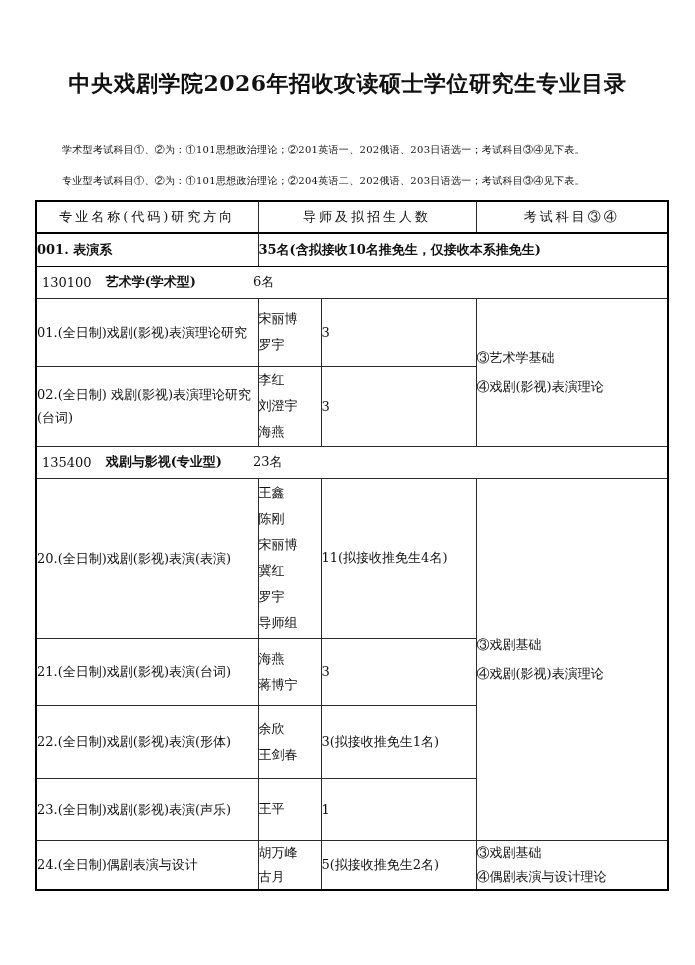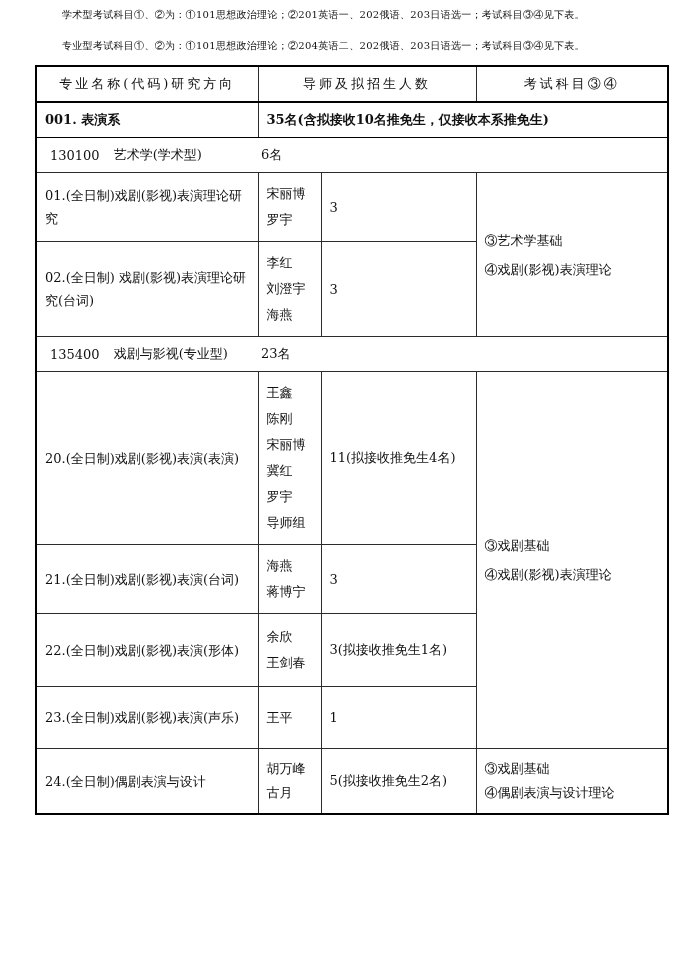--- a/index.html
+++ b/index.html
@@ -34,49 +34,50 @@
     table-layout: fixed;
     width: 632px;
     margin: 4px 0 0 35px;
     border: 2px solid #000;
     font-size: 13px;
     color: #111;
   }
   table.catalog td {
     border: 1px solid #2b2b2b;
     vertical-align: middle;
-    padding: 8px;
+    padding: 0;
     overflow: hidden;
   }
   tr.header-row td {
     border-bottom: 2px solid #000;
     text-align: center;
     letter-spacing: 3px;
     font-weight: normal;
   }
   tr.dept-row td { font-weight: bold; border-bottom: 1.5px solid #000; }
   td.cell-direction { padding: 3px 4px 3px 5px; line-height: 23px; }
   td.cell-tutors { padding-left: 5px; line-height: 26px; border-right-color: #8f8f8f; }
   td.cell-count { padding-left: 6px; border-left-color: #8f8f8f; }
   td.cell-exam { padding-left: 6px; line-height: 29px; margin-top: 8px; }
   td.cell-exam-sm { padding-left: 6px; line-height: 24px; }
   td.cell-dept-name { padding-left: 5px; }
   td.cell-dept-quota { padding-left: 6px; }
   td.cell-program { padding: 0; }
   .prog-line { position: relative; display: flex; align-items: center; height: 100%; }
   .prog-code { margin-left: 5px; }
-  .prog-name { margin-left: 14px; }
+  .prog-name { margin-left: 14px; font-weight: bold; }
   .prog-quota { position: absolute; left: 216px; }
   .tutor-line { white-space: nowrap; }
 </style>
 </head>
 <body>
 
 <div class="page">
 
+  <h1 class="title">中央戏剧学院2026年招收攻读硕士学位研究生专业目录</h1>
 
   <p class="para">学术型考试科目①、②为：①101思想政治理论；②201英语一、202俄语、203日语选一；考试科目③④见下表。</p>
   <p class="para">专业型考试科目①、②为：①101思想政治理论；②204英语二、202俄语、203日语选一；考试科目③④见下表。</p>
 
   <table class="catalog">
     <colgroup>
       <col style="width:222px">
       <col style="width:63px">
       <col style="width:155px">
       <col style="width:192px">

